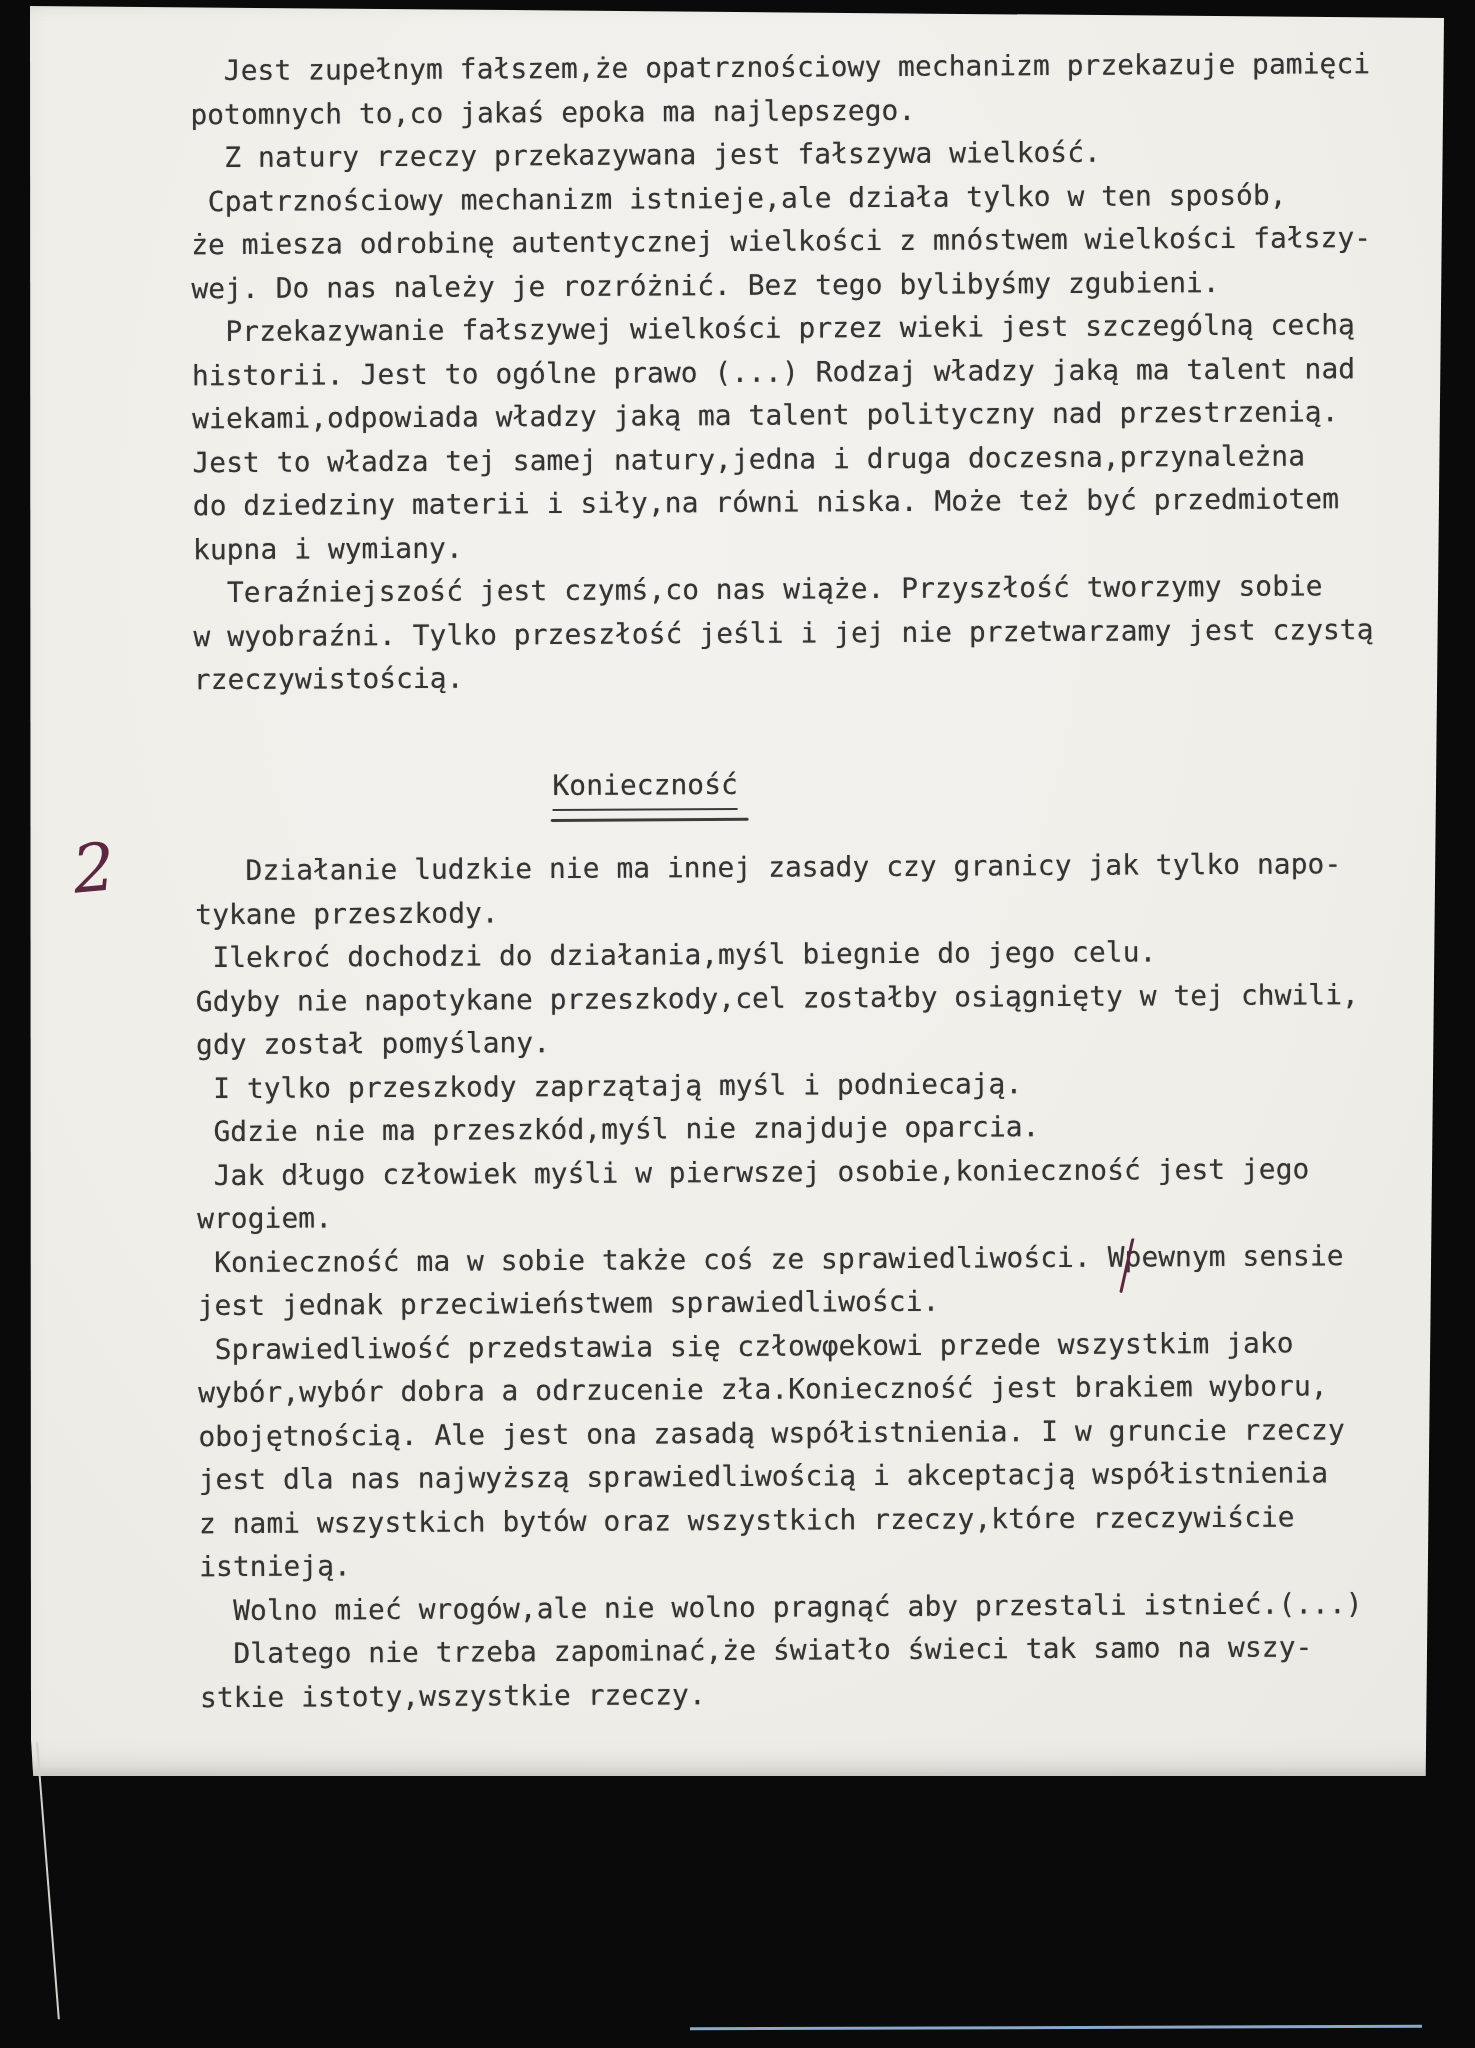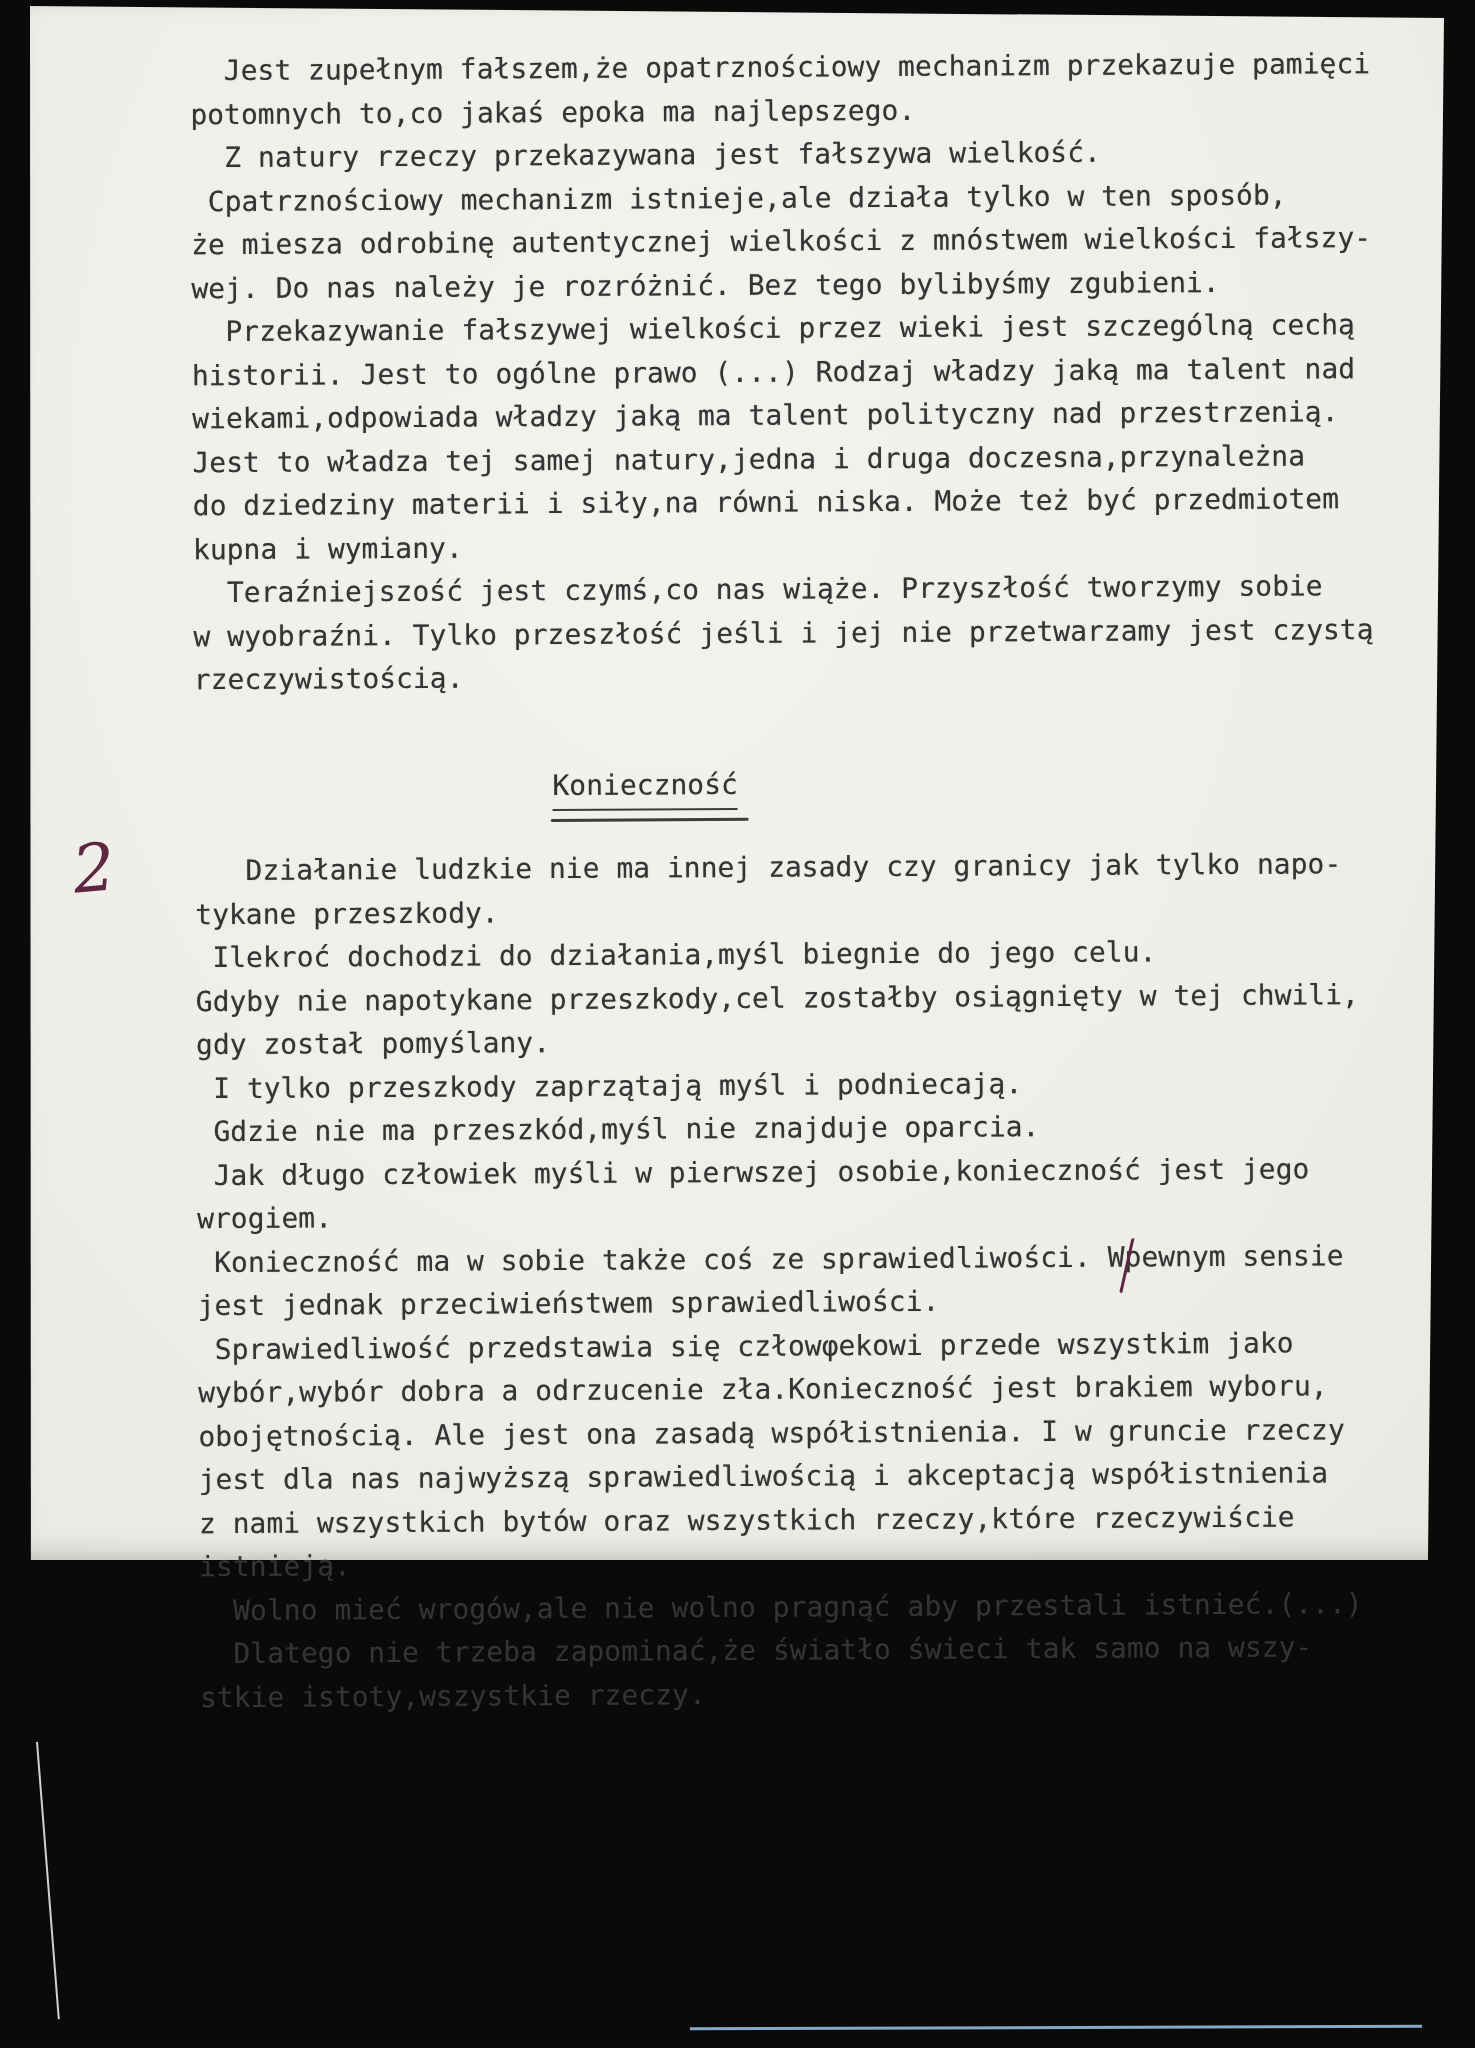--- a/index.html
+++ b/index.html
@@ -7,21 +7,21 @@
     padding: 0;
     width: 1475px;
     height: 2048px;
     background: #0a0a0a;
     overflow: hidden;
     font-family: "DejaVu Sans Mono", "Liberation Mono", monospace;
   }
   .scan-frame {
     position: relative;
     width: 1475px;
-    height: 1560px;
+    height: 1776px;
     background: #0a0a0a;
   }
   .paper {
     position: absolute;
     inset: 0;
     background:
       radial-gradient(ellipse at 45% 30%, #f3f2ee 0%, #efeee9 55%, #e9e8e2 100%);
     clip-path: polygon(30px 6px, 1444px 18px, 1423px 2038px, 150px 2030px, 48px 2018px, 31px 1740px);
     box-shadow:
       inset 28px 0 40px -28px rgba(0,0,0,0.30),

